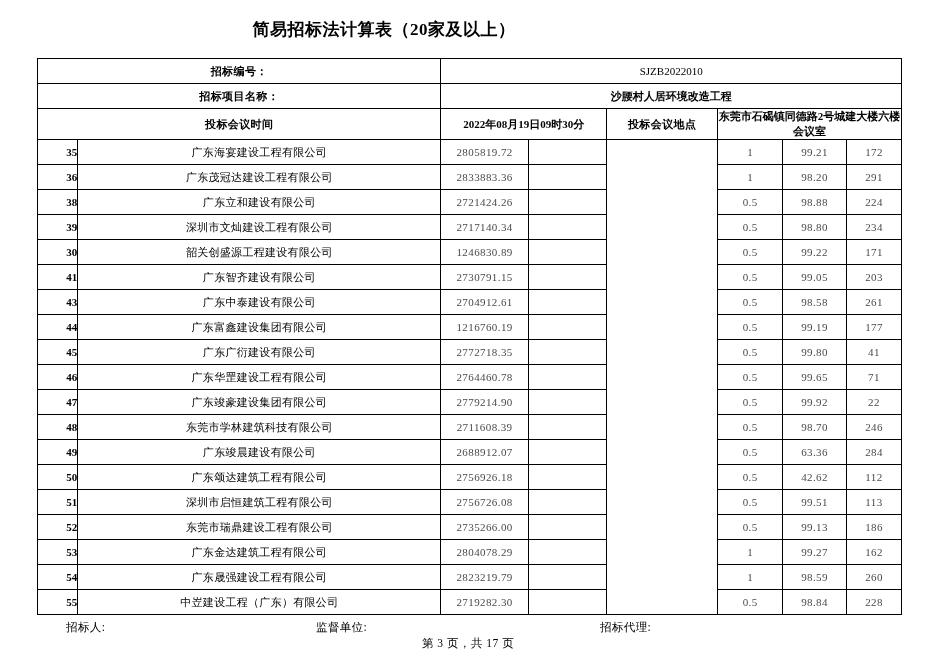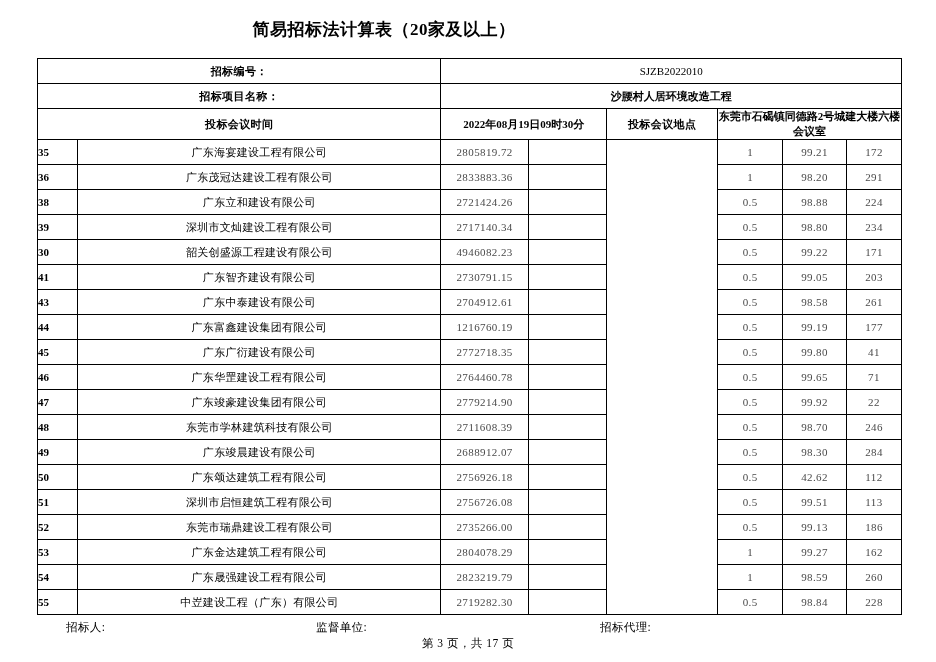--- a/index.html
+++ b/index.html
@@ -63,21 +63,21 @@
     font-weight: bold;
   }
   .meta-val-code {
     text-align: center;
     font-size: 10.5px;
     font-family: "Liberation Serif", "DejaVu Serif", serif;
   }
 
   
   .c-no {
-    text-align: left;
+    text-align: right;
     font-weight: bold;
     font-size: 11px;
   }
   .c-name {
     text-align: center;
     font-size: 11.5px;
     letter-spacing: 0.3px;
   }
   .c-price {
     text-align: center;
@@ -201,21 +201,21 @@
           <td class="c-name">深圳市文灿建设工程有限公司</td>
           <td class="c-price">2717140.34</td>
           <td class="c-blankA"></td>
           <td class="c-factor">0.5</td>
           <td class="c-score">98.80</td>
           <td class="c-rank">234</td>
         </tr>
         <tr>
           <td class="c-no">30</td>
           <td class="c-name">韶关创盛源工程建设有限公司</td>
-          <td class="c-price">4946082.23</td>
+          <td class="c-price">1246830.89</td>
           <td class="c-blankA"></td>
           <td class="c-factor">0.5</td>
           <td class="c-score">99.22</td>
           <td class="c-rank">171</td>
         </tr>
         <tr>
           <td class="c-no">41</td>
           <td class="c-name">广东智齐建设有限公司</td>
           <td class="c-price">2730791.15</td>
           <td class="c-blankA"></td>
@@ -276,21 +276,21 @@
           <td class="c-factor">0.5</td>
           <td class="c-score">98.70</td>
           <td class="c-rank">246</td>
         </tr>
         <tr>
           <td class="c-no">49</td>
           <td class="c-name">广东竣晨建设有限公司</td>
           <td class="c-price">2688912.07</td>
           <td class="c-blankA"></td>
           <td class="c-factor">0.5</td>
-          <td class="c-score">98.30</td>
+          <td class="c-score">63.36</td>
           <td class="c-rank">284</td>
         </tr>
         <tr>
           <td class="c-no">50</td>
           <td class="c-name">广东颂达建筑工程有限公司</td>
           <td class="c-price">2756926.18</td>
           <td class="c-blankA"></td>
           <td class="c-factor">0.5</td>
           <td class="c-score">42.62</td>
           <td class="c-rank">112</td>

